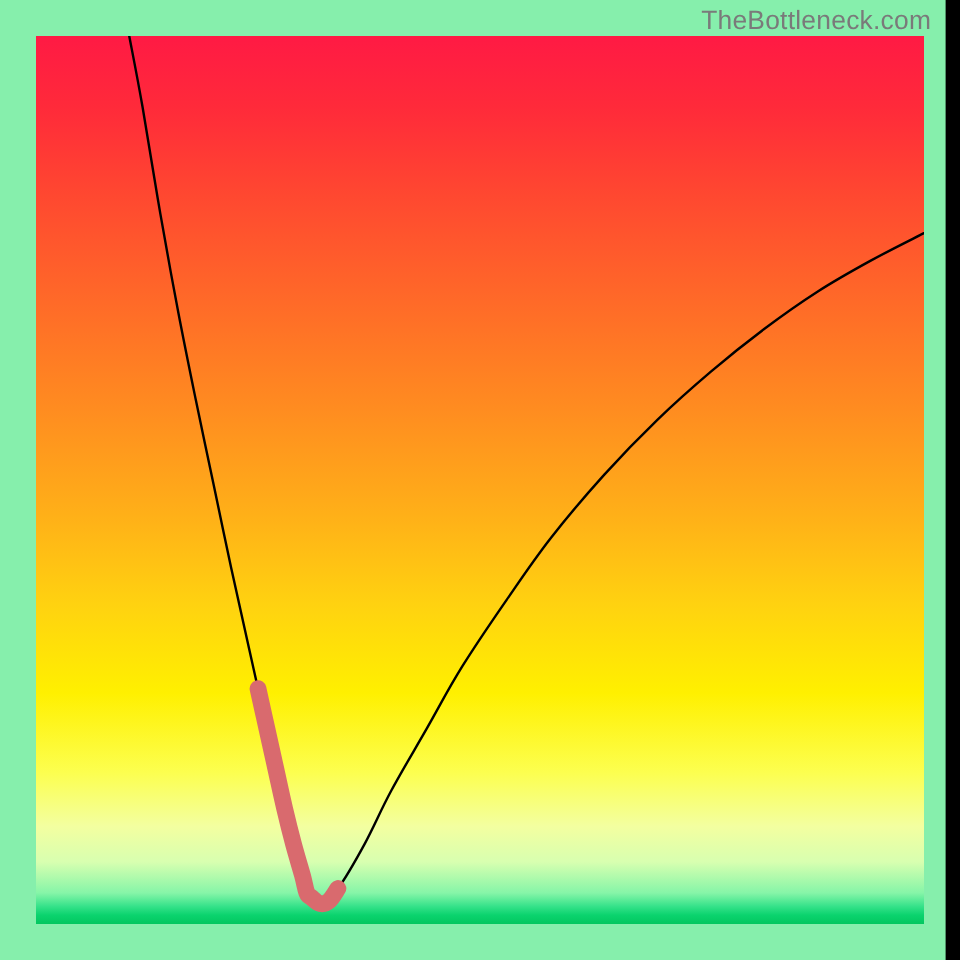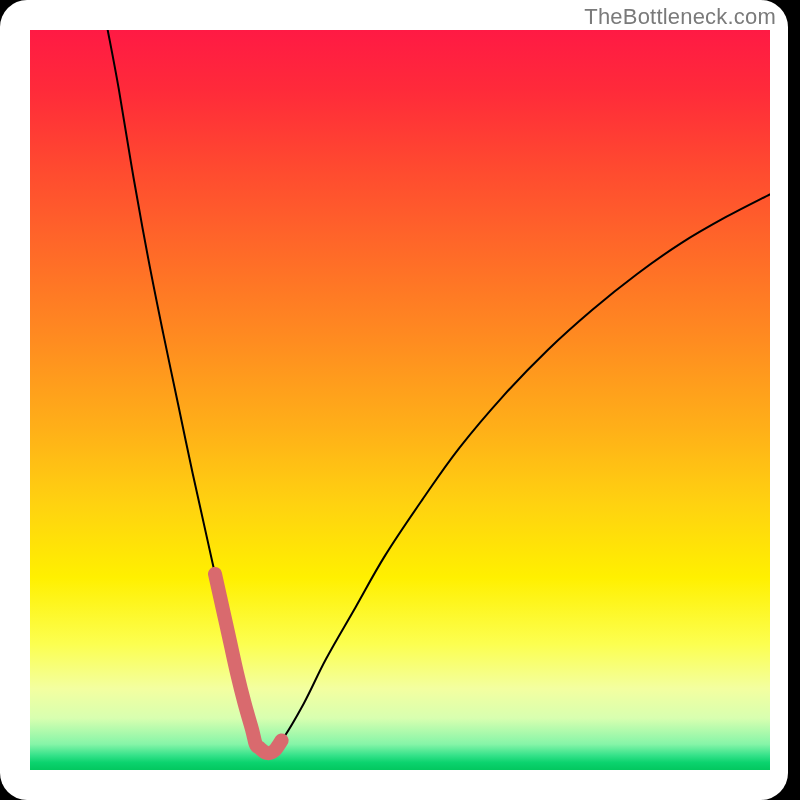--- a/index.html
+++ b/index.html
@@ -2,22 +2,21 @@
 <html><head>
 <meta charset="utf-8">
 <style>
   * { margin: 0; padding: 0; box-sizing: border-box; }
   html, body { width: 800px; height: 800px; overflow: hidden; }
   body { background: #000; font-family: Arial, sans-serif; }
   .frame {
     position: absolute;
     top: 0; left: 0;
     width: 788px; height: 800px;
-    background: #ffffff;
-    border-radius: 27px;
+    background: #86efac;
   }
   .plot-area {
     position: absolute;
     top: 30px;
     left: 30px;
     width: 740px;
     height: 740px;
     overflow: hidden;
   }
   .gradient {

